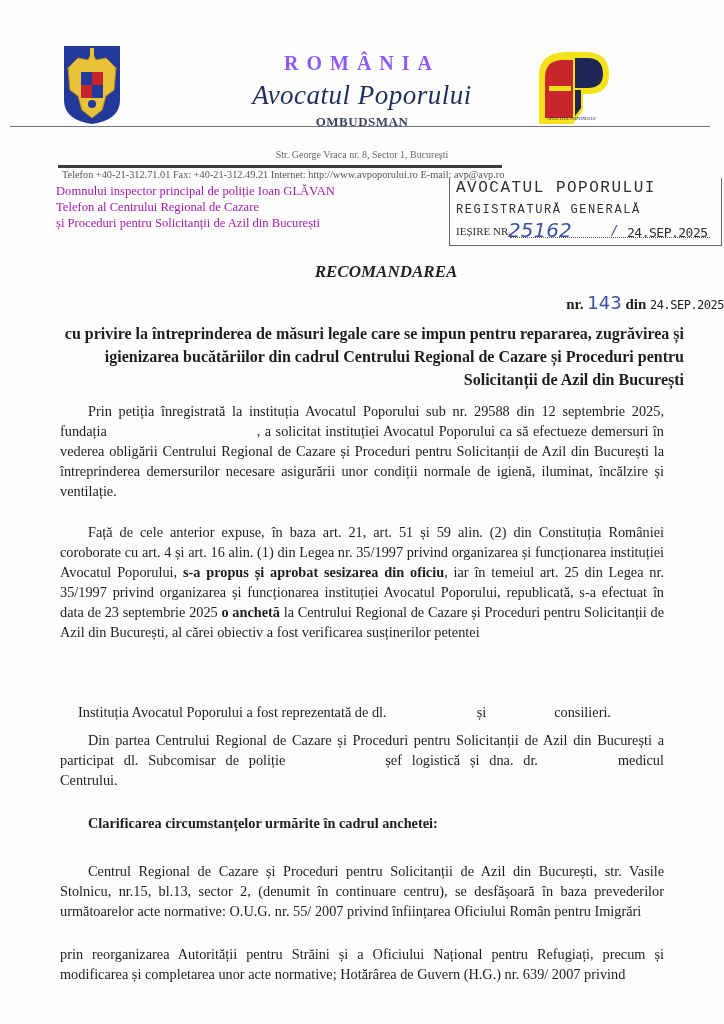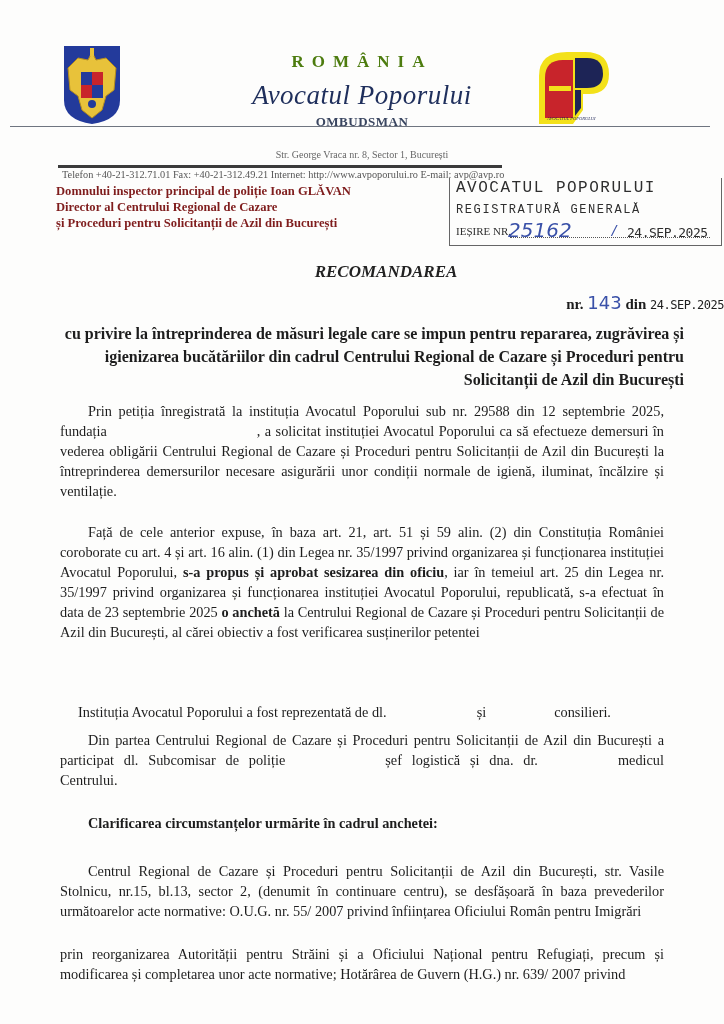--- a/index.html
+++ b/index.html
@@ -5,28 +5,28 @@
   html, body { margin: 0; padding: 0; }
   body {
     width: 724px; height: 1024px; overflow: hidden;
     background: #fdfdfc; position: relative;
     font-family: "Liberation Serif", serif; color: #1d1d1d;
   }
   .abs { position: absolute; }
   
   .coat { left: 62px; top: 44px; width: 60px; height: 82px; }
   .ap-logo { left: 533px; top: 46px; width: 82px; height: 82px; }
-  .romania { left: 0; width: 724px; top: 52px; text-align: center; font-weight: bold; font-size: 17px; letter-spacing: 8px; color: #4d7c0f; }
+  .romania { left: 0; width: 724px; top: 52px; text-align: center; font-weight: bold; font-size: 20px; letter-spacing: 8px; color: #8b5cf6; }
   .avocatul { left: 0; width: 724px; top: 80px; text-align: center; font-style: italic; font-size: 27px; color: #1f2f5c; font-family: "Liberation Serif", serif; letter-spacing: 0.5px; }
   .ombudsman { left: 0; width: 724px; top: 114px; text-align: center; font-weight: bold; font-size: 13px; color: #3a4660; letter-spacing: 0.5px; }
   .hr-top { left: 10px; top: 126px; width: 700px; height: 1px; background: #6f7580; }
   .address { left: 0; width: 724px; top: 149px; text-align: center; font-size: 10px; color: #666; }
   .hr-thick { left: 58px; top: 165px; width: 444px; height: 3px; background: #3b3b3b; }
   .contact { left: 62px; top: 169px; font-size: 10.3px; color: #555; white-space: nowrap; }
-  .addressee { left: 56px; top: 183px; font-weight: bold; font-size: 12.6px; line-height: 16px; color: #7f1d1d; }
+  .addressee { left: 56px; top: 183px; font-weight: normal; font-size: 12.6px; line-height: 16px; color: #a21caf; }
   .addressee div { white-space: nowrap; }
   
   .stamp { left: 449px; top: 178px; width: 271px; height: 67px; border: 1px solid #666; border-top: none; font-family: "Liberation Mono", monospace; color: #2e2e2e; }
   .stamp .l1 { position: absolute; left: 6px; top: 1px; font-size: 16px; letter-spacing: 1.5px; }
   .stamp .l2 { position: absolute; left: 6px; top: 25px; font-size: 12px; letter-spacing: 1.6px; }
   .stamp .l3 { position: absolute; left: 6px; top: 47px; font-size: 11px; font-family: "Liberation Serif", serif; }
   .stamp .nr { position: absolute; left: 58px; top: 40px; font-size: 20px; color: #3a51a8; font-family: "DejaVu Sans", sans-serif; font-style: italic; }
   .stamp .date { position: absolute; left: 177px; top: 47px; font-size: 13px; font-family: "DejaVu Sans Mono", monospace; letter-spacing: -0.5px; }
   .stamp .dots { position: absolute; left: 60px; top: 59px; width: 200px; border-bottom: 1px dotted #555; }
   
@@ -80,21 +80,21 @@
   </svg>
   <div style="position:absolute;left:14px;top:70px;font-size:4.5px;font-style:italic;color:#1d2456;white-space:nowrap;">AVOCATUL POPORULUI</div>
 </div>
 
 <div class="abs address">Str. George Vraca nr. 8, Sector 1, București</div>
 <div class="abs hr-thick"></div>
 <div class="abs contact">Telefon +40-21-312.71.01  Fax: +40-21-312.49.21  Internet: http://www.avpoporului.ro E-mail: avp@avp.ro</div>
 
 <div class="abs addressee">
   <div>Domnului inspector principal de poliție Ioan GLĂVAN</div>
-  <div>Director al Centrului Regional de Cazare</div>
+  <div>Telefon al Centrului Regional de Cazare</div>
   <div>și Proceduri pentru Solicitanții de Azil din București</div>
 </div>
 
 <div class="abs stamp">
   <div class="l1">AVOCATUL POPORULUI</div>
   <div class="l2">REGISTRATURĂ GENERALĂ</div>
   <div class="l3">IEȘIRE NR.</div>
   <div class="dots"></div>
   <div class="nr">25162</div>
   <div style="position:absolute;left:160px;top:46px;font-size:14px;color:#3a51a8;">/</div>

